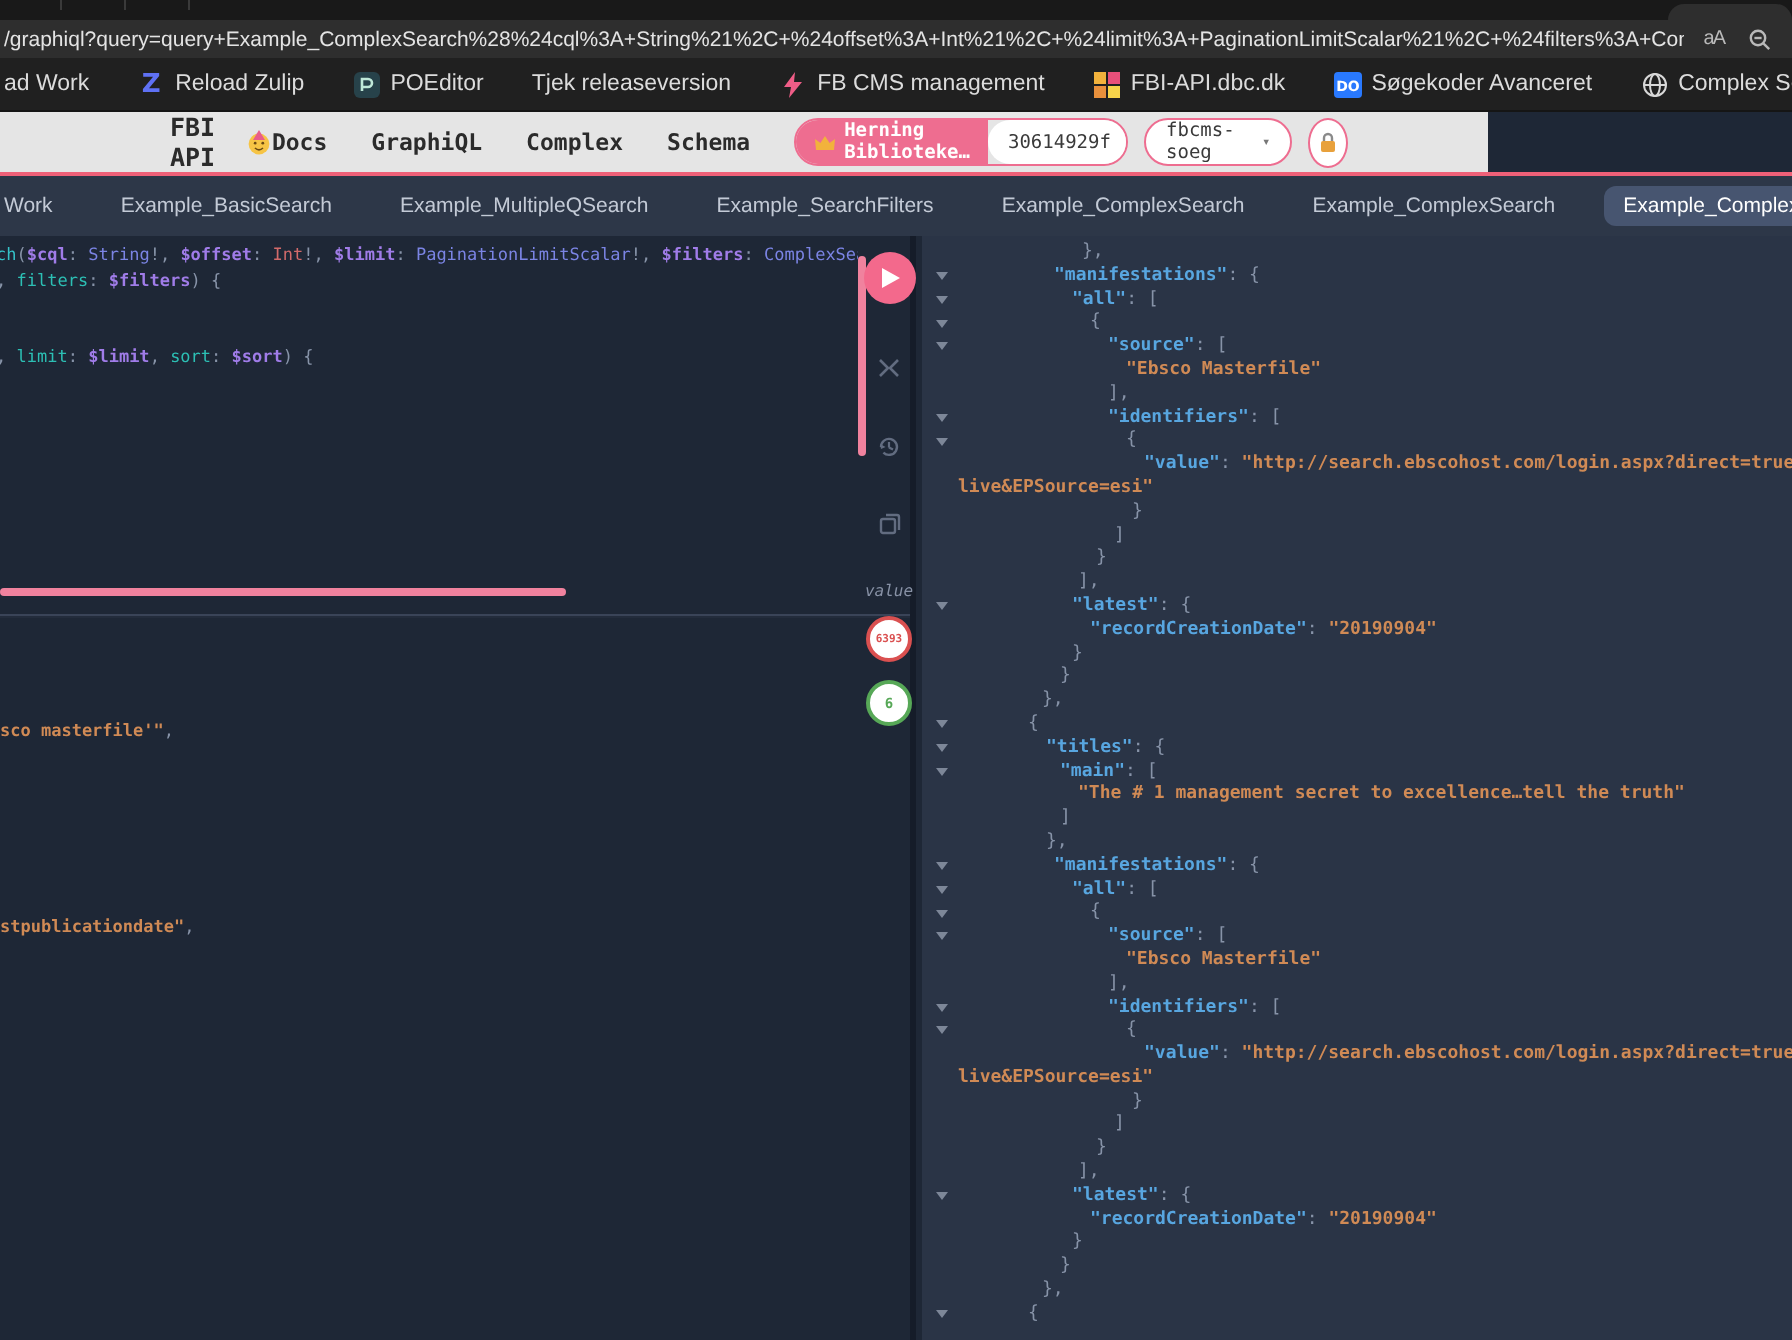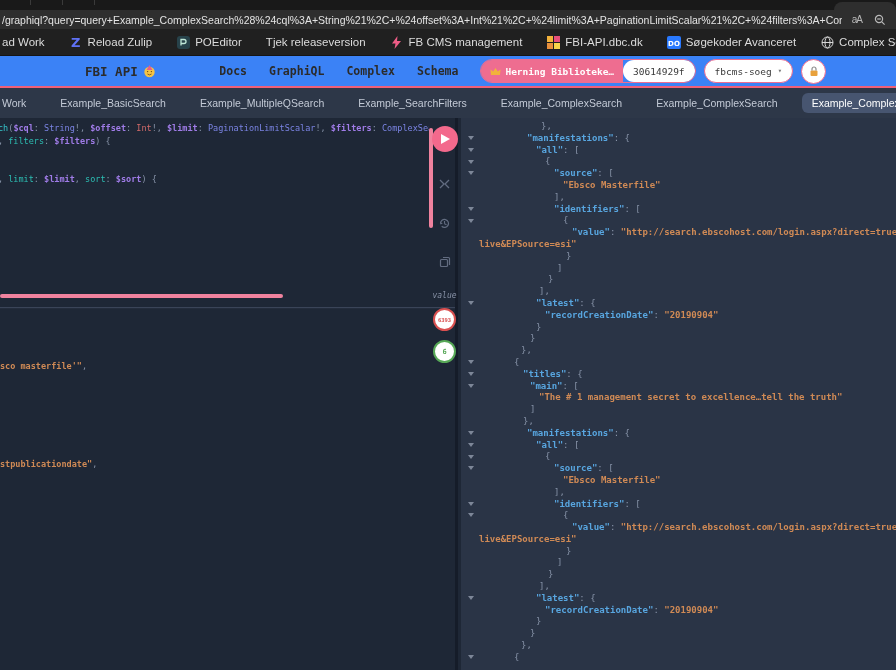--- a/index.html
+++ b/index.html
@@ -10,21 +10,21 @@
   .top-strip .tick{position:absolute;top:0;width:1px;height:5px;background:#3a3a3a;}
   .url-row{position:absolute;left:0;top:10px;width:896px;height:19px;background:#2e2e2e;display:flex;align-items:center;}
   .url-text{color:#e4e4e4;font-size:10.5px;white-space:nowrap;overflow:hidden;flex:1;padding-left:2px;}
   .url-icons{display:flex;align-items:flex-start;gap:12px;padding:0 10px;color:#b9b9b9;}
   .translate-glyph{font-size:10px;letter-spacing:-1px;}
   .bm-row{position:absolute;left:0;top:29px;width:896px;height:27px;background:#202020;display:flex;align-items:center;gap:24px;padding-left:2px;overflow:hidden;border-bottom:1px solid #151515;box-sizing:border-box;}
   .bm{display:flex;align-items:center;gap:5px;color:#dcdcdc;font-size:11.5px;white-space:nowrap;}
   .bm .ic{width:14px;height:14px;display:inline-flex;align-items:center;justify-content:center;flex:0 0 auto;}
   .bm .ic:empty{display:none;}
   
-  .hdr{position:absolute;left:0;top:56px;width:896px;height:30px;background:#3b82f6;display:flex;align-items:center;}
+  .hdr{position:absolute;left:0;top:56px;width:744px;height:30px;background:#e5e5e5;display:flex;align-items:center;}
   .hdr-line{position:absolute;left:0;top:86px;width:896px;height:2px;background:#ef6078;}
   .logo{font-family:"DejaVu Sans Mono",monospace;font-weight:bold;font-size:12.5px;color:#2b2b2b;margin-left:85px;display:flex;align-items:center;gap:5px;}
   .nav{display:flex;gap:0;margin-left:auto;font-family:"DejaVu Sans Mono",monospace;font-size:11.5px;font-weight:bold;color:#2b2b2b;}
   .nav div{padding:0 22px 0 0;cursor:pointer;}
   .nav div:first-child{padding-left:0;}
   .pillwrap{display:flex;align-items:center;gap:8px;margin-right:70px;}
   .profile-pill{display:flex;align-items:center;height:22px;border-radius:12px;border:1.5px solid #ee6d90;overflow:hidden;font-family:"DejaVu Sans Mono",monospace;font-size:9.5px;}
   .profile-left{background:#ee6d90;color:#fff;font-weight:bold;display:flex;align-items:center;gap:4px;padding:0 9px;height:100%;}
   .profile-right{background:#fff;color:#3a3a3a;padding:0 10px;display:flex;align-items:center;height:100%;border-radius:12px;}
   .client-pill{display:flex;align-items:center;gap:6px;height:22px;border-radius:12px;border:1.5px solid #ee6d90;background:#fff;color:#3a3a3a;font-family:"DejaVu Sans Mono",monospace;font-size:9.5px;padding:0 10px;}

